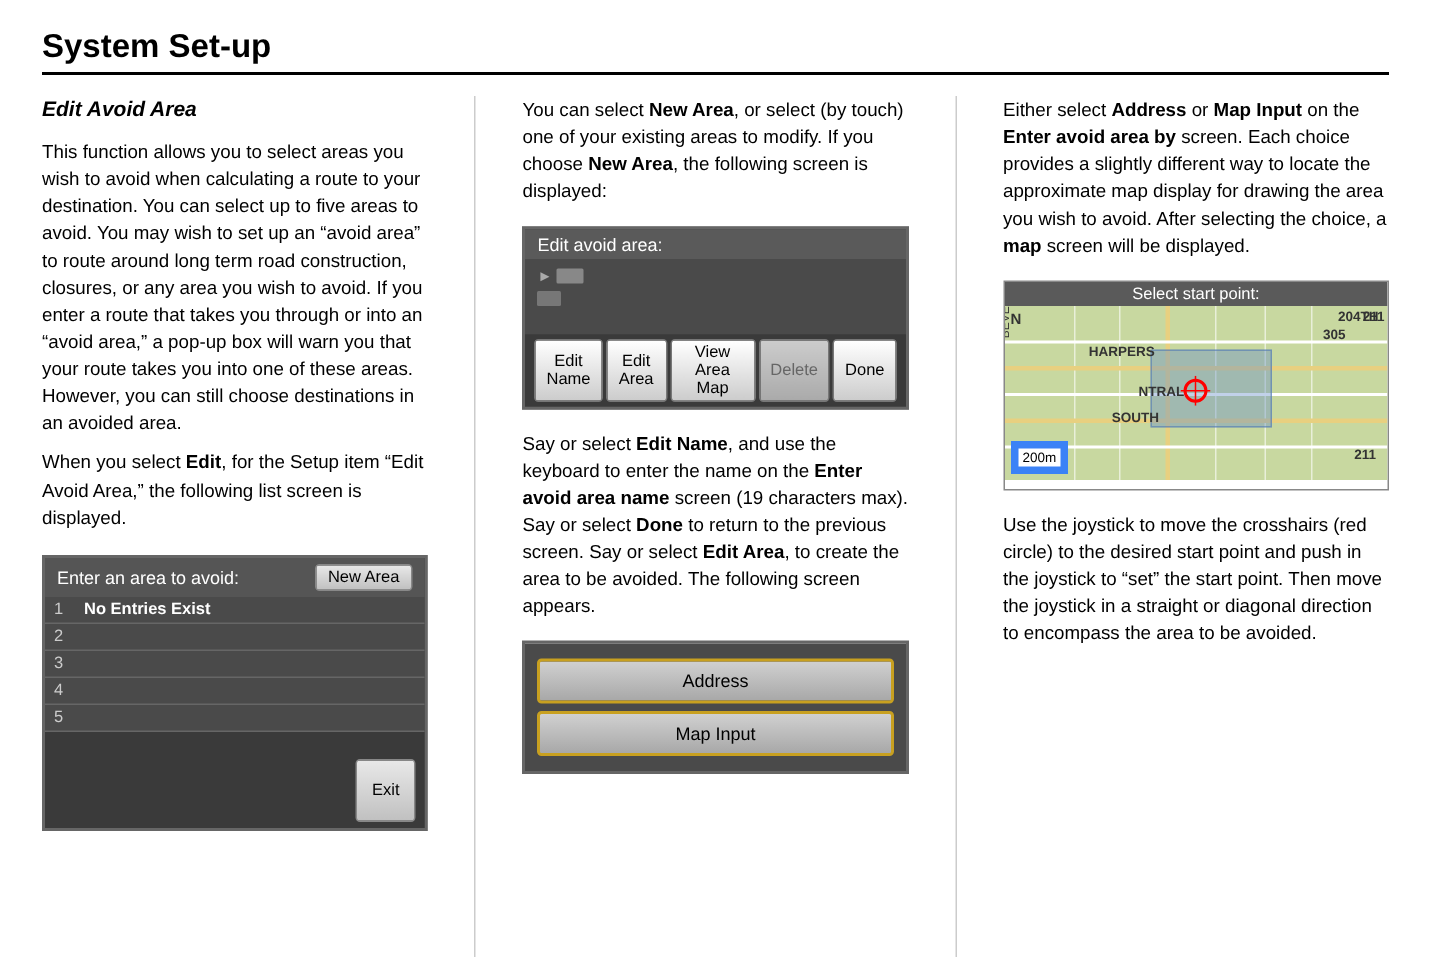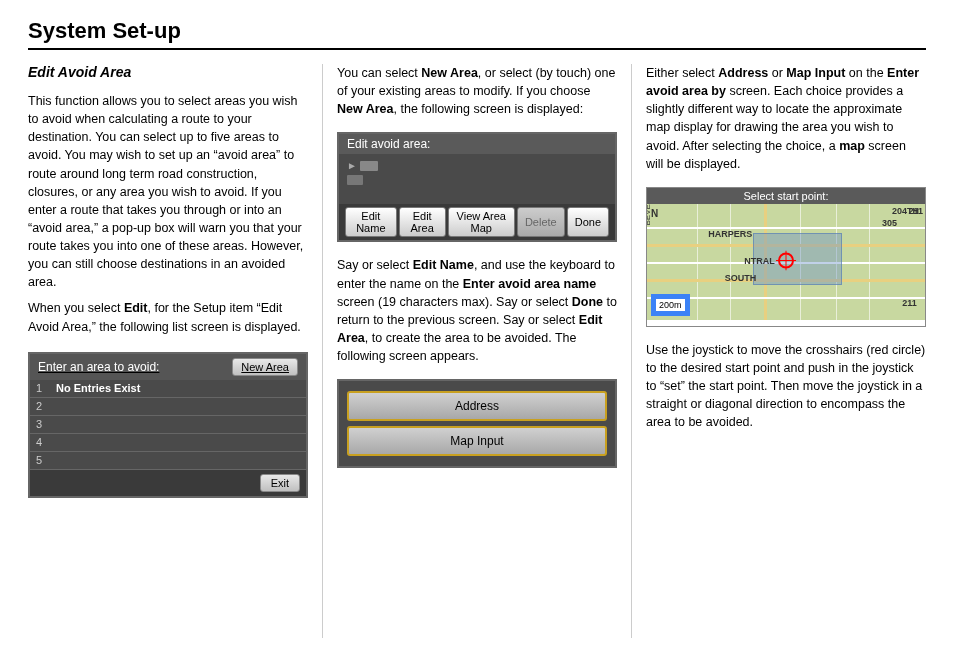--- a/index.html
+++ b/index.html
@@ -22,21 +22,21 @@
     .page-title {
       font-size: 22px;
       font-weight: bold;
       border-bottom: 2px solid #000;
       padding-bottom: 4px;
       margin-bottom: 14px;
     }
     .content {
       display: flex;
       flex-direction: row;
-      gap: 10px;
+      gap: 27px;
       flex: 1;
     }
     .col {
       flex: 1;
       display: flex;
       flex-direction: column;
       gap: 8px;
     }
     .section-title {
       font-style: italic;
@@ -56,21 +56,20 @@
       border: 2px solid #666;
       background: #3a3a3a;
       margin: 8px 0;
     }
     .avoid-header {
       display: flex;
       align-items: center;
       justify-content: space-between;
       background: #555;
       padding: 4px 8px;
-      text-decoration: underline;
     }
     .avoid-header-text {
       color: #fff;
       font-size: 12px;
     }
     .avoid-new-btn {
       background: linear-gradient(to bottom, #e8e8e8, #c0c0c0);
       border: 1px solid #888;
       border-radius: 3px;
       font-size: 11px;
@@ -102,22 +101,23 @@
       background: #3a3a3a;
       display: flex;
       justify-content: flex-end;
       padding: 4px 6px;
     }
     .avoid-exit-btn {
       background: linear-gradient(to bottom, #e8e8e8, #c0c0c0);
       border: 1px solid #888;
       border-radius: 3px;
       font-size: 11px;
-      padding: 2px 10px;
+      padding: 14px 10px;
       color: #000;
+      margin-top: 14px;
     }
     
     .edit-avoid-screen {
       border: 2px solid #666;
       background: #3a3a3a;
       margin: 6px 0;
     }
     .edit-avoid-header {
       background: #5a5a5a;
       color: #fff;

